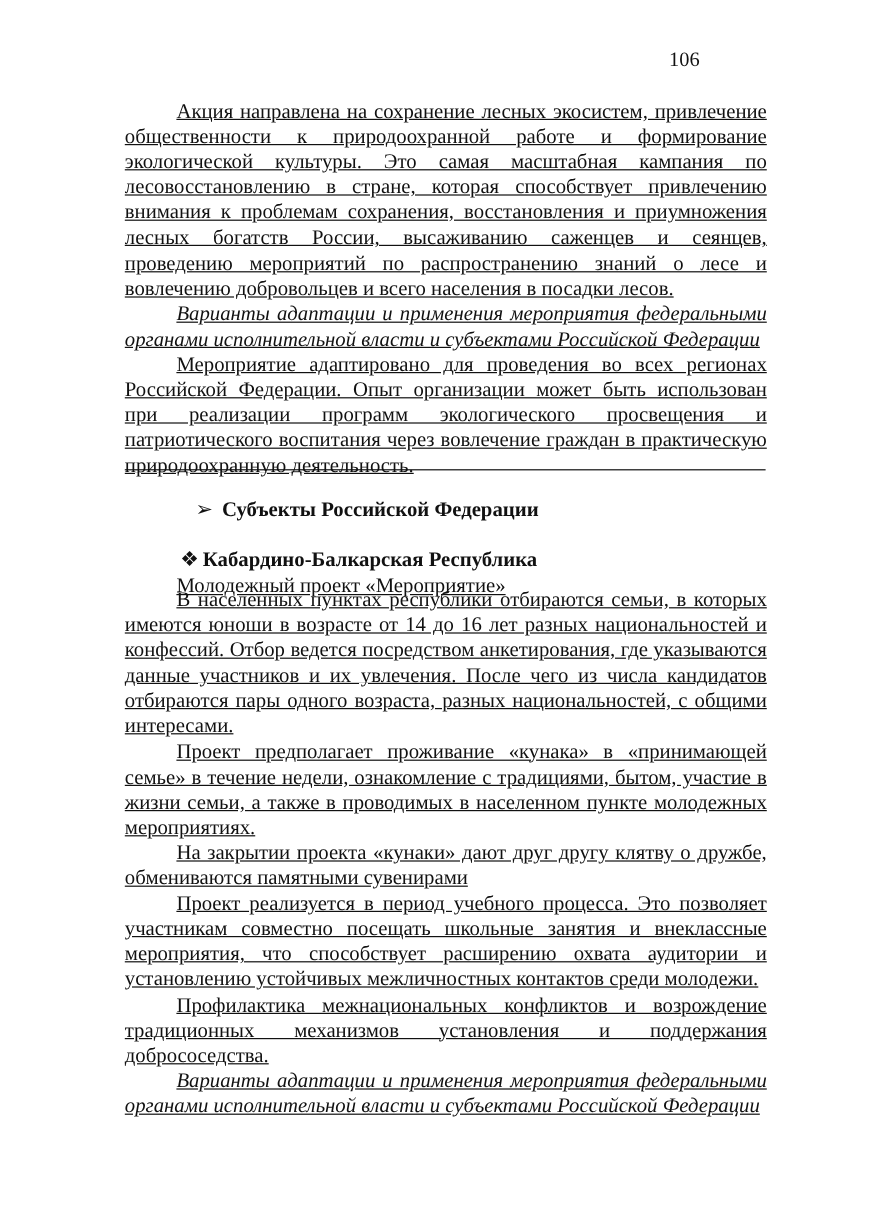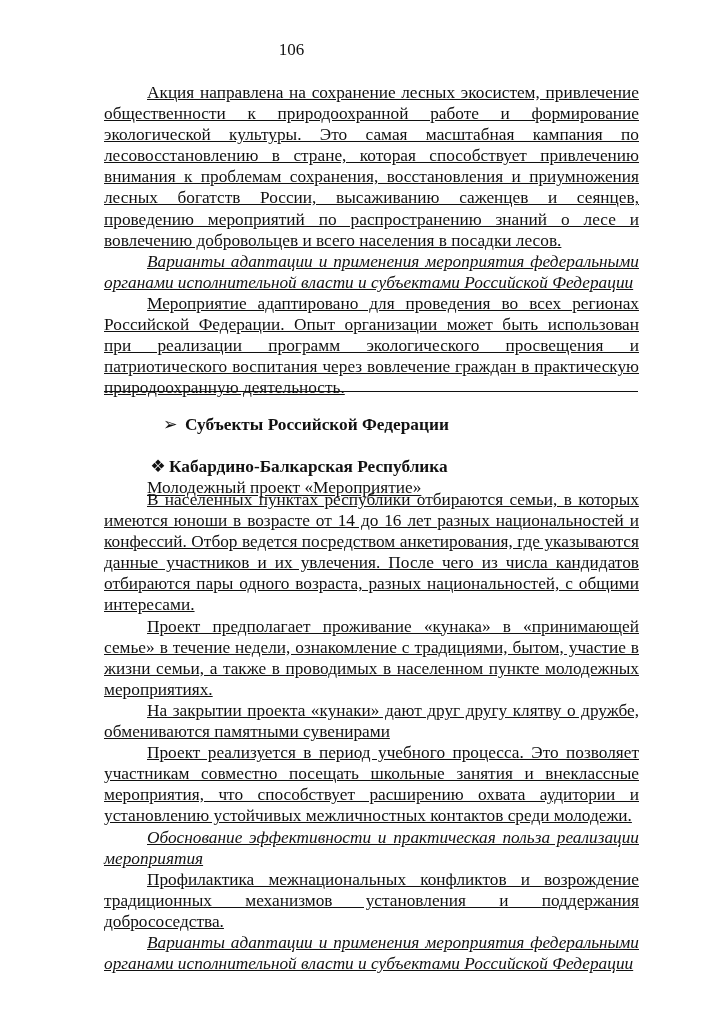--- a/index.html
+++ b/index.html
@@ -1,18 +1,18 @@
 <!DOCTYPE html>
 <html><head>
 <meta charset="utf-8">
 <style>
   html, body { margin: 0; padding: 0; background: #ffffff; }
   body { width: 724px; height: 1024px; position: relative; overflow: hidden;
          font-family: "Liberation Serif", "DejaVu Serif", serif; color: #111; }
-  .page-number { position: absolute; top: 40px; left: 0; width: 583px; text-align: center;
+  .page-number { position: absolute; top: 40px; left: 0; width: 583px; text-align: right;
                  font-size: 17px; line-height: 20px; }
   .block { position: absolute; left: 104px; width: 535px; font-size: 17.3px; line-height: 21.1px; }
   p { margin: 0; text-align: justify; text-indent: 43px; text-decoration: underline; }
   .it { font-style: italic; }
   .rule { position: absolute; left: 104px; top: 391px; width: 534px; height: 0;
           border-top: 1.5px solid #111; }
   .h1 { position: absolute; left: 163px; top: 414px; font-weight: bold; font-size: 17.3px;
         line-height: 21px; white-space: nowrap; }
   .h2 { position: absolute; left: 147px; top: 456px; font-weight: bold; font-size: 17.3px;
         line-height: 21px; white-space: nowrap; text-align: center; }
@@ -43,16 +43,15 @@
 
 <div class="sub">
   <div class="u">Молодежный проект «Мероприятие»</div>
 </div>
 
 <div class="block" style="top:489px;">
   <p>В населенных пунктах республики отбираются семьи, в которых имеются юноши в возрасте от 14 до 16 лет разных национальностей и конфессий. Отбор ведется посредством анкетирования, где указываются данные участников и их увлечения. После чего из числа кандидатов отбираются пары одного возраста, разных национальностей, с общими интересами.</p>
   <p>Проект предполагает проживание «кунака» в «принимающей семье» в течение недели, ознакомление с традициями, бытом, участие в жизни семьи, а также в проводимых в населенном пункте молодежных мероприятиях.</p>
   <p>На закрытии проекта «кунаки» дают друг другу клятву о дружбе, обмениваются памятными сувенирами</p>
   <p>Проект реализуется в период учебного процесса. Это позволяет участникам совместно посещать школьные занятия и внеклассные мероприятия, что способствует расширению охвата аудитории и установлению устойчивых межличностных контактов среди молодежи.</p>
-  <p class="it">Обоснование эффективности и практическая польза реализации мероприятия</p>
   <p>Профилактика межнациональных конфликтов и возрождение традиционных механизмов установления и поддержания добрососедства.</p>
   <p class="it">Варианты адаптации и применения мероприятия федеральными органами исполнительной власти и субъектами Российской Федерации</p>
 </div>
 
 </body></html>

